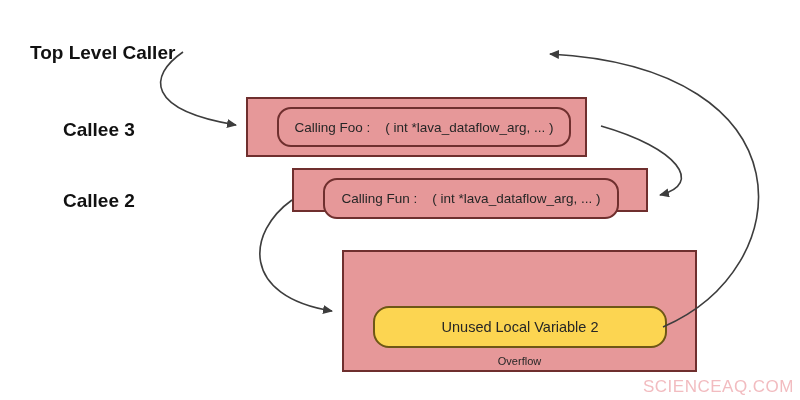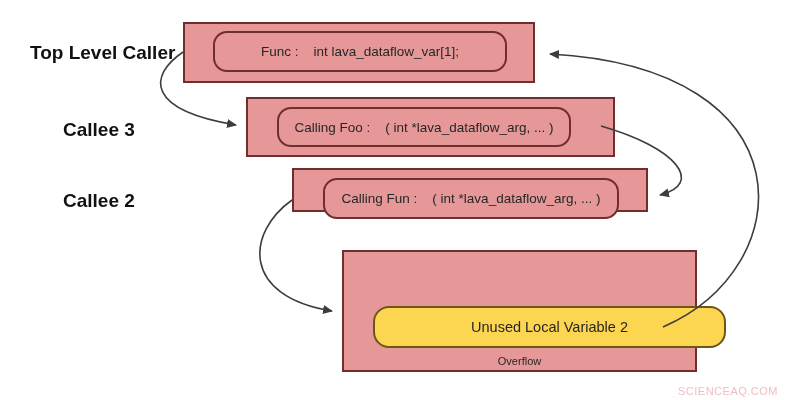--- a/index.html
+++ b/index.html
@@ -40,53 +40,48 @@
     font-size:14.5px;color:var(--text);
   }
   .caption{
     position:absolute;left:0;right:0;bottom:3px;text-align:center;
     font-size:11px;color:var(--text);
   }
   svg.arrows{position:absolute;left:0;top:0;pointer-events:none;}
   .arrow-path{fill:none;stroke:var(--arrow);stroke-width:1.6;}
   .arrow-head{fill:var(--arrow);}
   .watermark{
-    position:absolute;right:22px;bottom:3px;font-size:11px;letter-spacing:0.5px;
+    position:absolute;right:6px;bottom:3px;font-size:17px;letter-spacing:0.5px;
     color:var(--watermark);
   }
 </style>
 </head>
 <body>
 
 <div class="canvas">
 
   <div class="lbl" style="left:30px;top:42px;width:140px;text-align:center;">Top Level Caller</div>
   <div class="lbl" style="left:63px;top:119px;">Callee 3</div>
   <div class="lbl" style="left:63px;top:190px;">Callee 2</div>
 
-  <div class="frame" style="left:183px;top:22px;width:352px;height:61px;">
-    <div class="pill" style="left:28px;top:7px;width:294px;height:41px;">
-      <span class="code">Func :    int lava_dataflow_var[1];</span>
-    </div>
-  </div>
 
-  <div class="frame" style="left:246px;top:97px;width:369px;height:60px;">
+  <div class="frame" style="left:246px;top:97px;width:341px;height:60px;">
     <div class="pill" style="left:29px;top:8px;width:294px;height:40px;">
       <span class="code">Calling Foo :    ( int *lava_dataflow_arg, ... )</span>
     </div>
   </div>
 
   <div class="frame" style="left:292px;top:168px;width:356px;height:44px;">
     <div class="pill" style="left:29px;top:8px;width:296px;height:41px;">
       <span class="code">Calling Fun :    ( int *lava_dataflow_arg, ... )</span>
     </div>
   </div>
 
   <div class="frame" style="left:342px;top:250px;width:355px;height:122px;">
-    <div class="ypill" style="left:29px;top:54px;width:353px;height:42px;">Unused Local Variable 2</div>
+    <div class="ypill" style="left:29px;top:54px;width:294px;height:42px;">Unused Local Variable 2</div>
     <div class="caption">Overflow</div>
   </div>
 
   <svg class="arrows" width="800" height="400" viewBox="0 0 800 400">
     <defs>
       <marker id="ah" markerWidth="11" markerHeight="9" refX="9" refY="4.5" orient="auto" markerUnits="userSpaceOnUse">
         <path class="arrow-head" d="M0,0 L10,4.5 L0,9 z"></path>
       </marker>
     </defs>
     <path class="arrow-path" marker-end="url(#ah)" d="M 183 52 C 148 76, 146 110, 236 125"></path>

